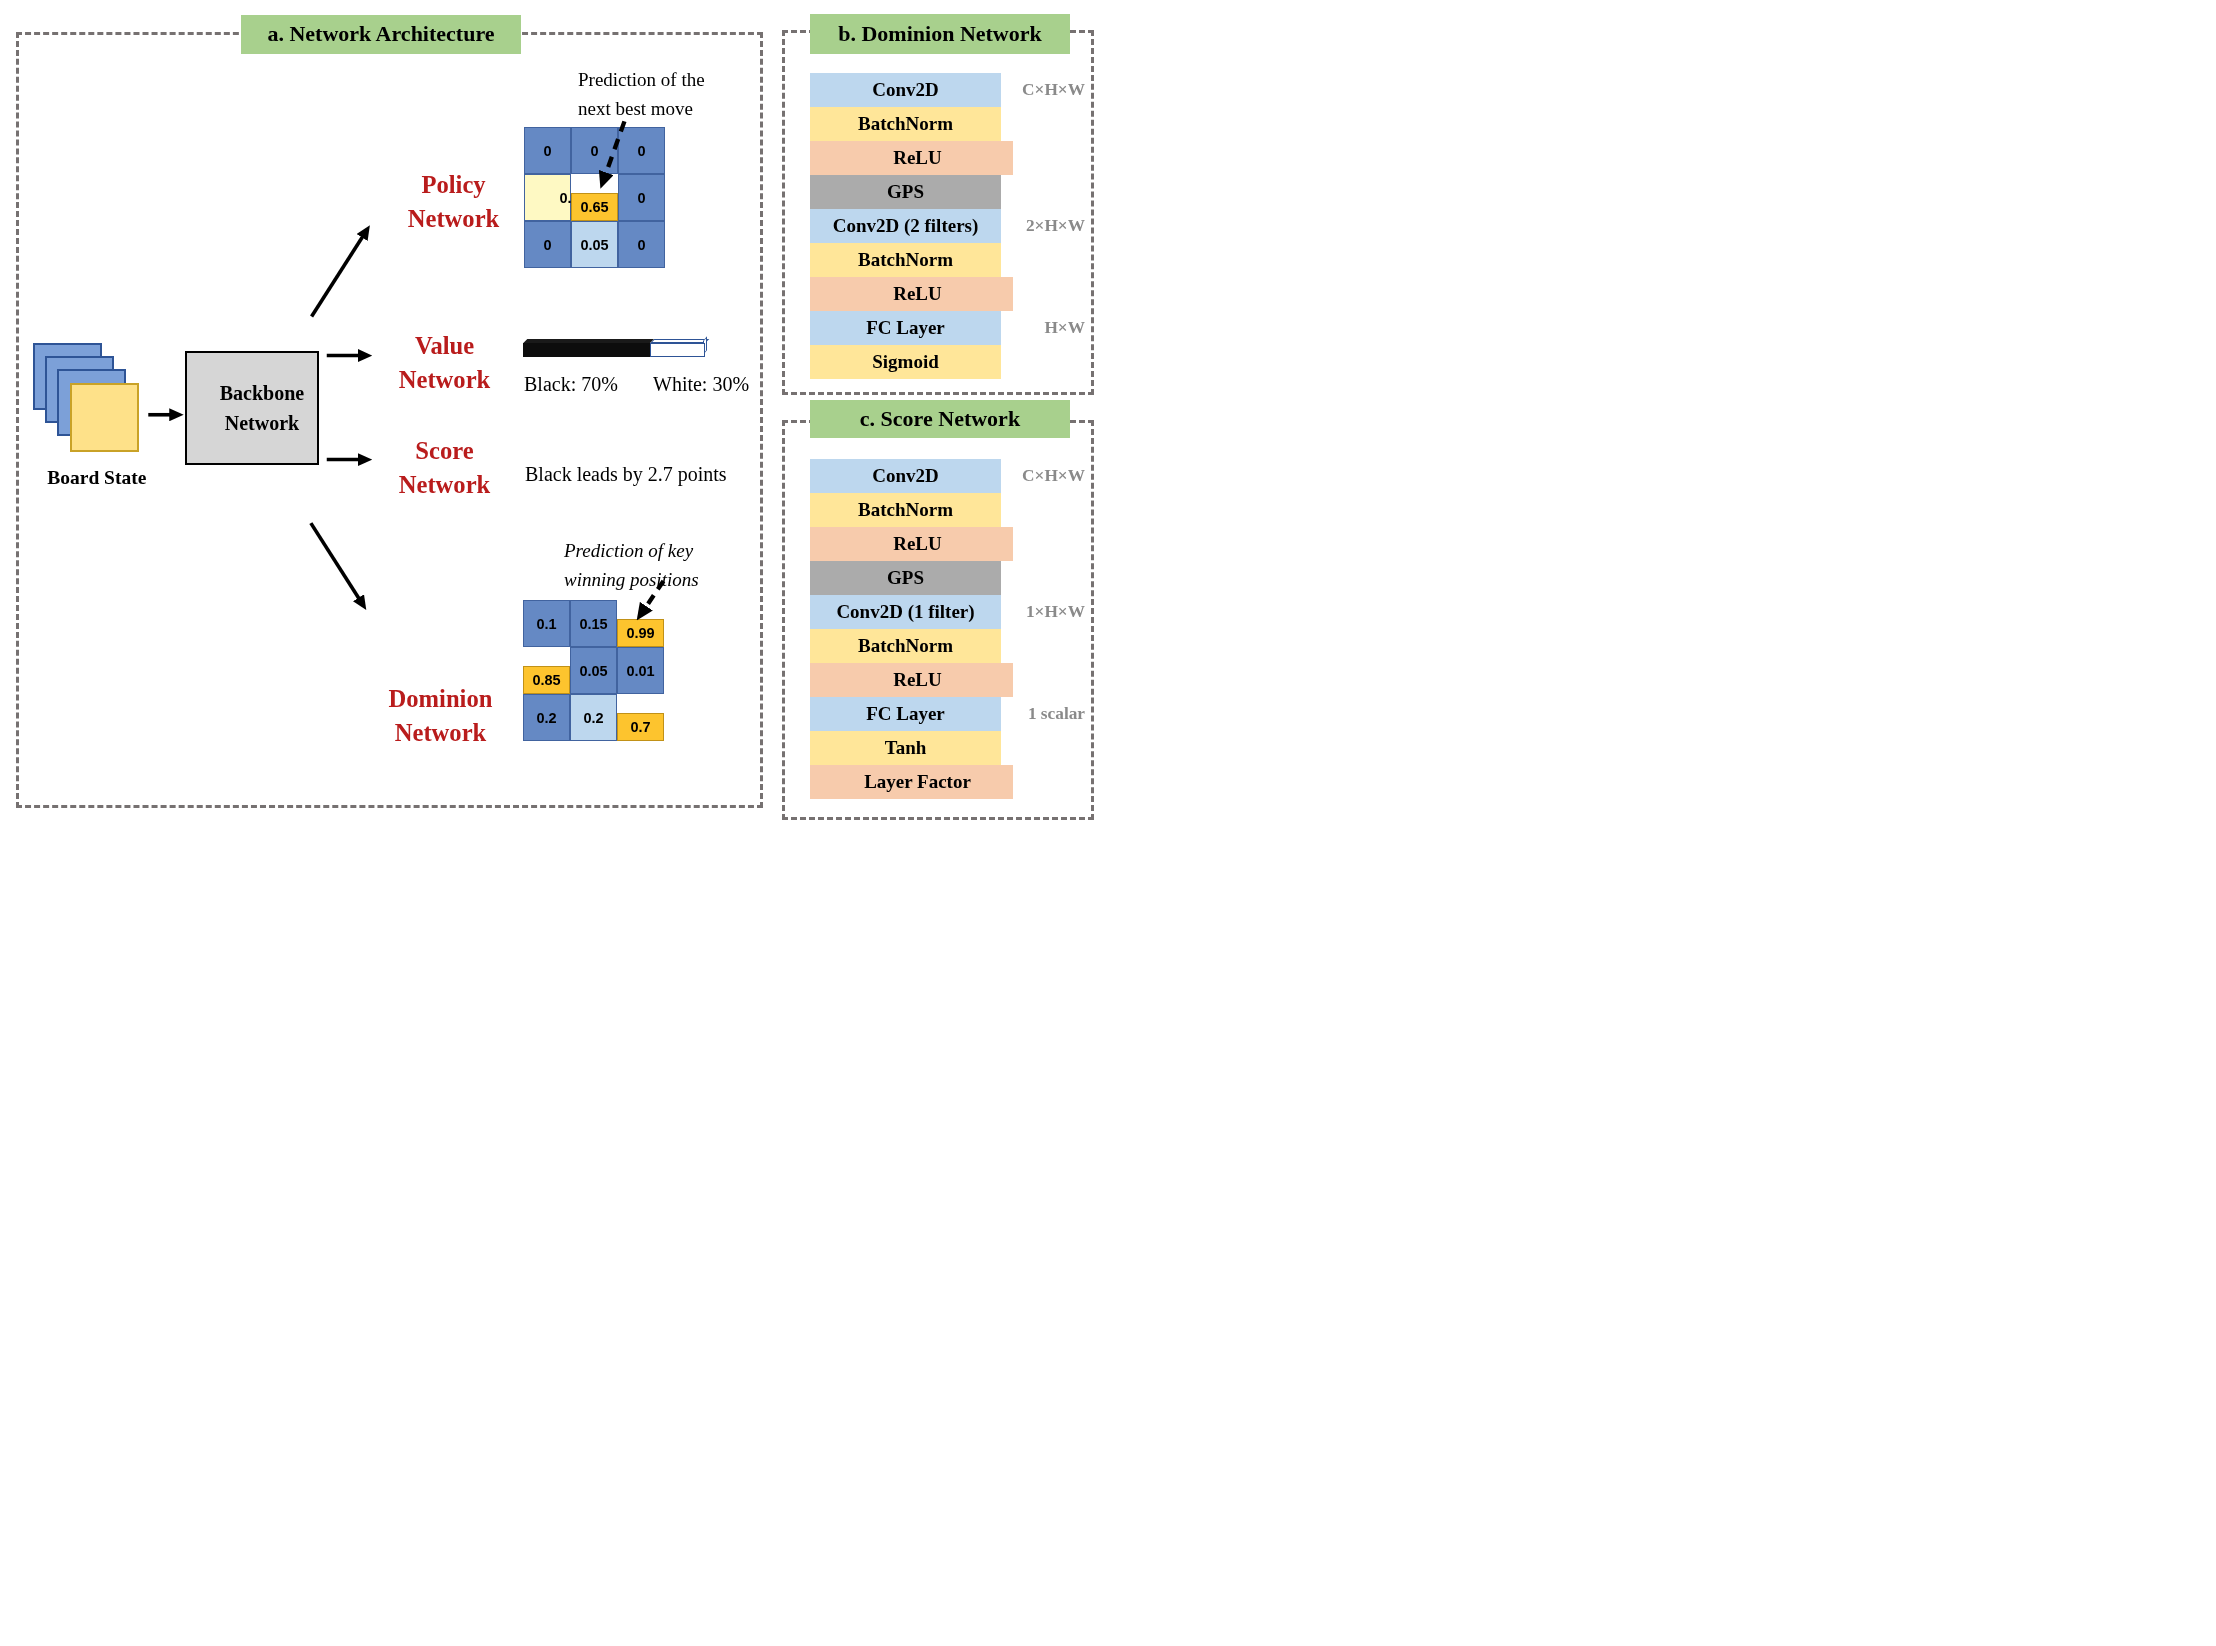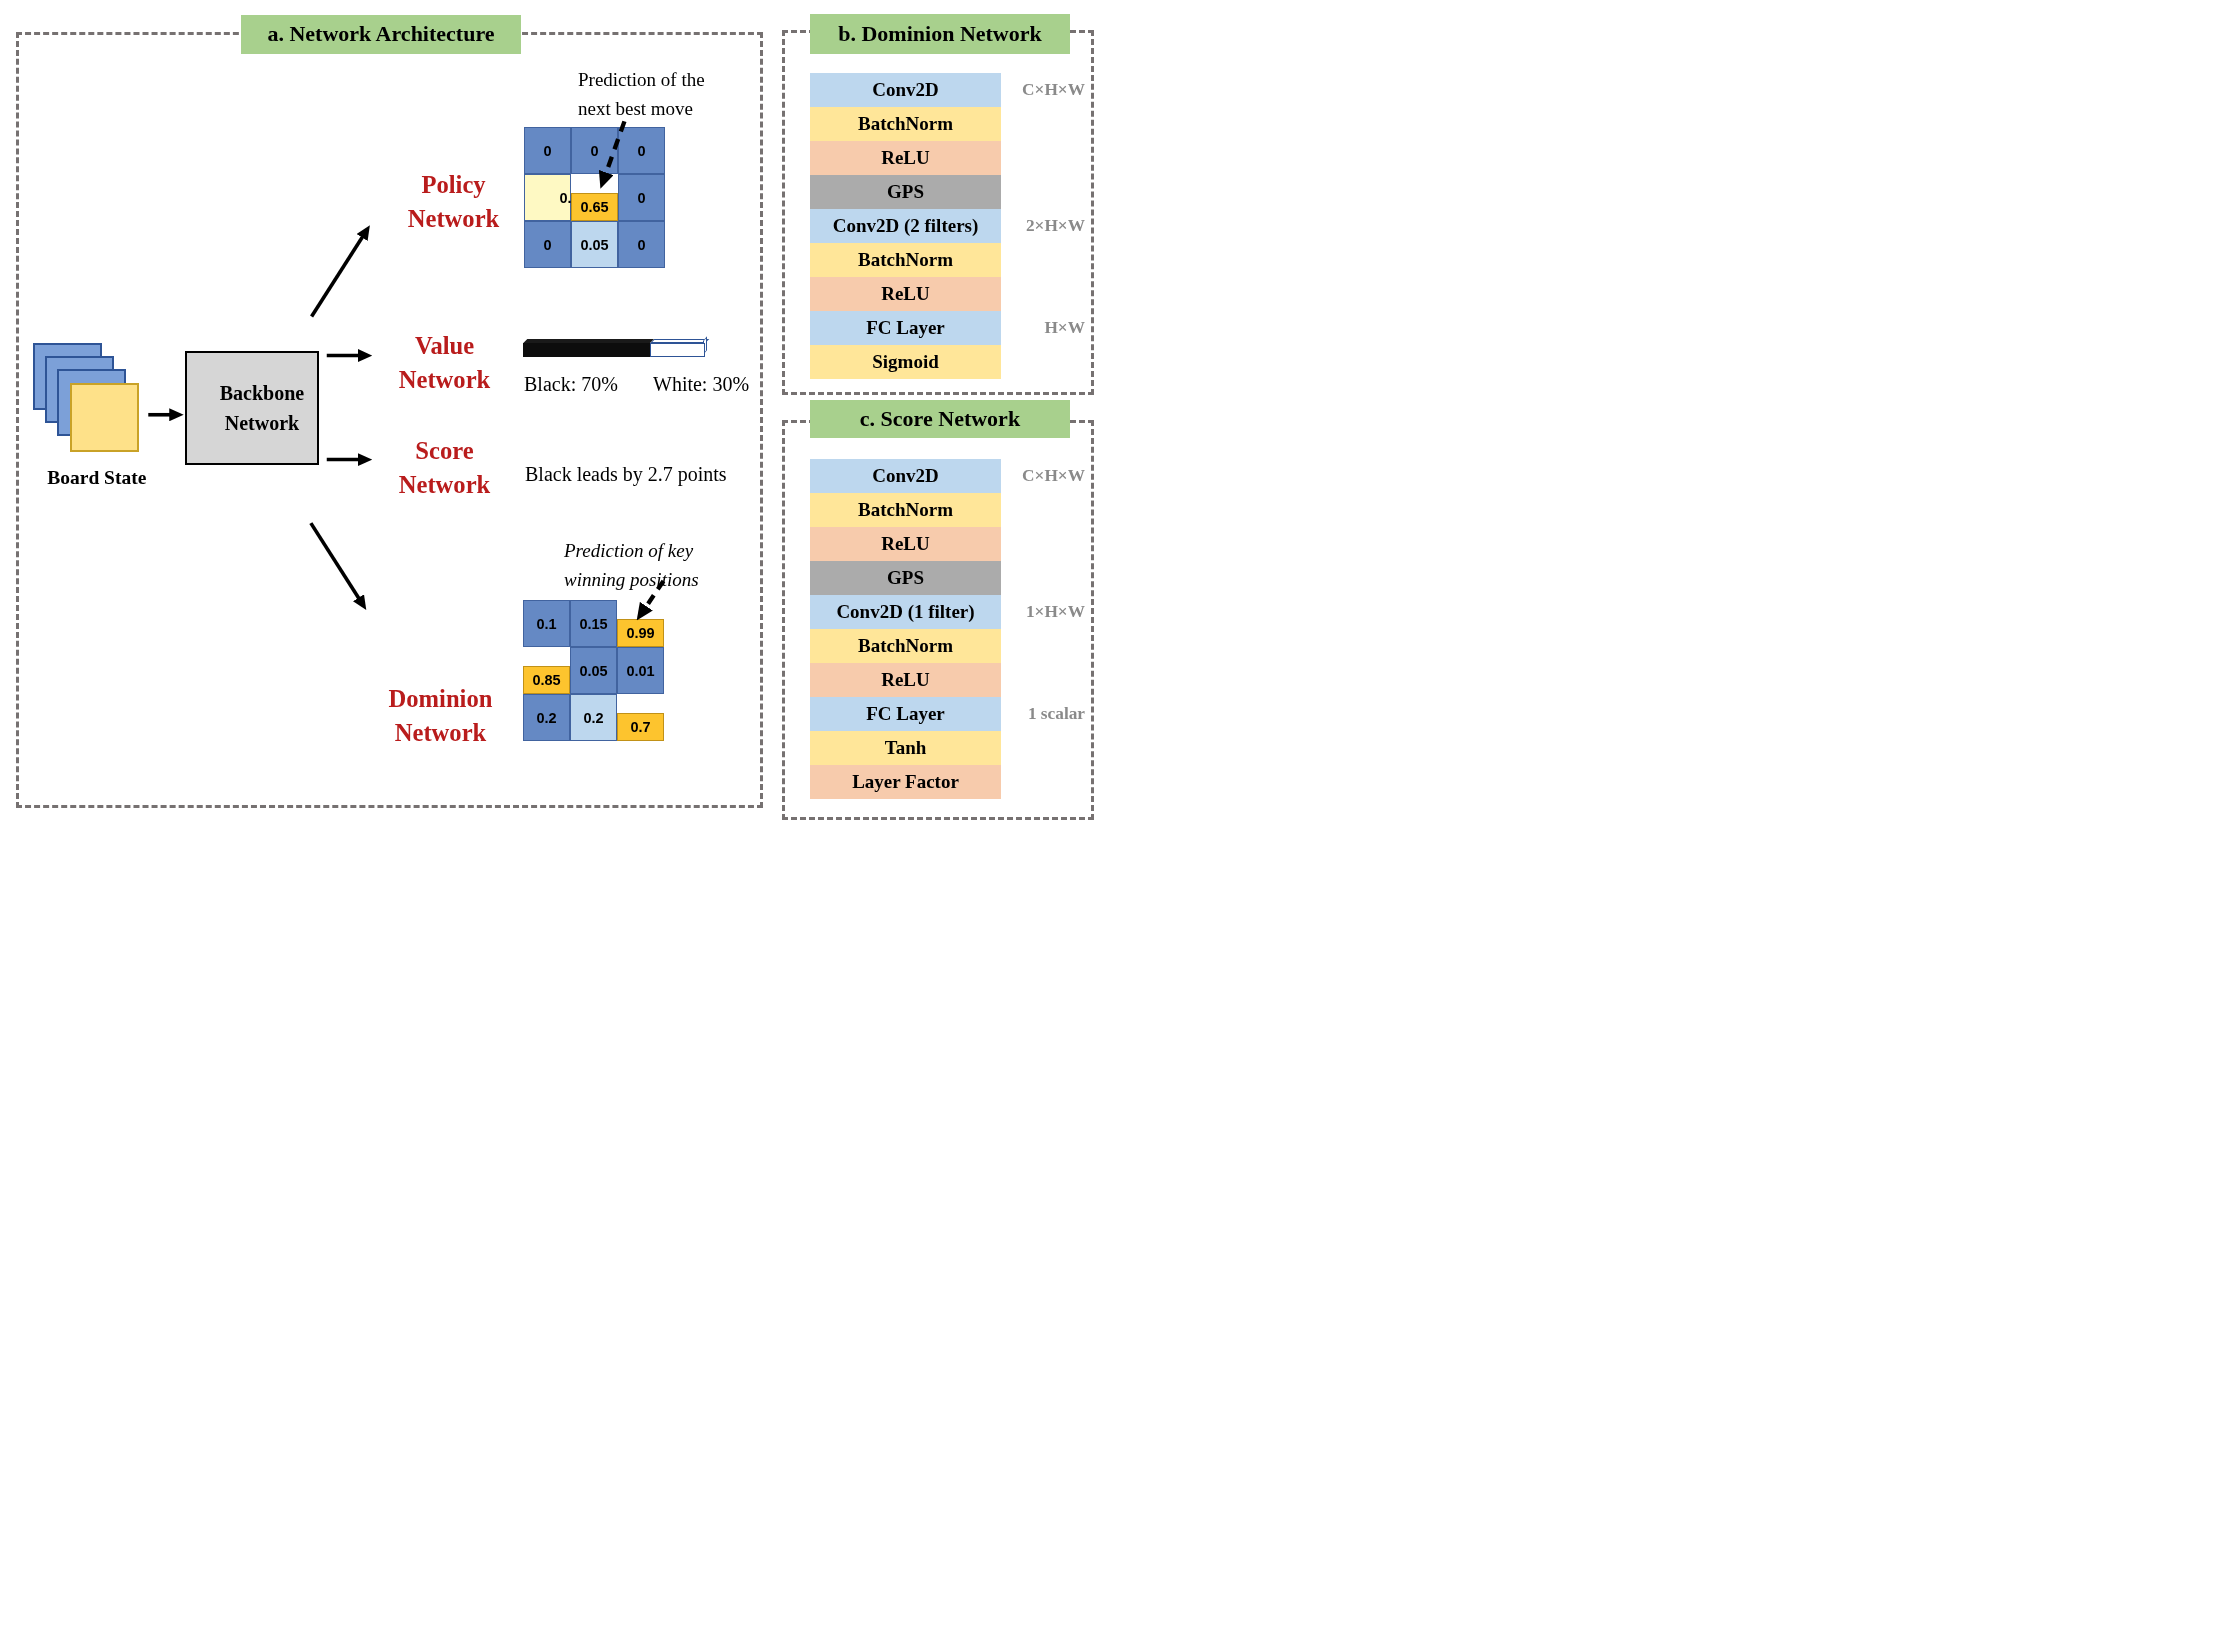--- a/index.html
+++ b/index.html
@@ -88,21 +88,21 @@
   .layer-row{position:relative;}
   .rows-b .layer-row{height:34px;}
   .rows-c .layer-row{height:34px;}
   .layer-band{
     position:absolute;left:0;top:0;bottom:0;width:191px;
     display:flex;align-items:center;justify-content:center;
     font-weight:bold;font-size:19px;color:#000;
   }
   .layer-band[data-color="blue"]{background:#bdd7ee;}
   .layer-band[data-color="yellow"]{background:#ffe699;}
-  .layer-band[data-color="orange"]{background:#f7cbac;}
+  .layer-band[data-color="orange"]{background:#f7cbac;padding-left:12px;}
   .layer-band[data-color="gray"]{background:#ababab;}
   .layer-dim{
     position:absolute;right:0;top:50%;transform:translateY(-50%);
     width:94px;text-align:right;
     font-weight:bold;font-size:17.3px;color:#8a8a8a;
   }
 
   svg.arrows{position:absolute;left:0;top:0;z-index:4;pointer-events:none;}
 </style>
 </head>

